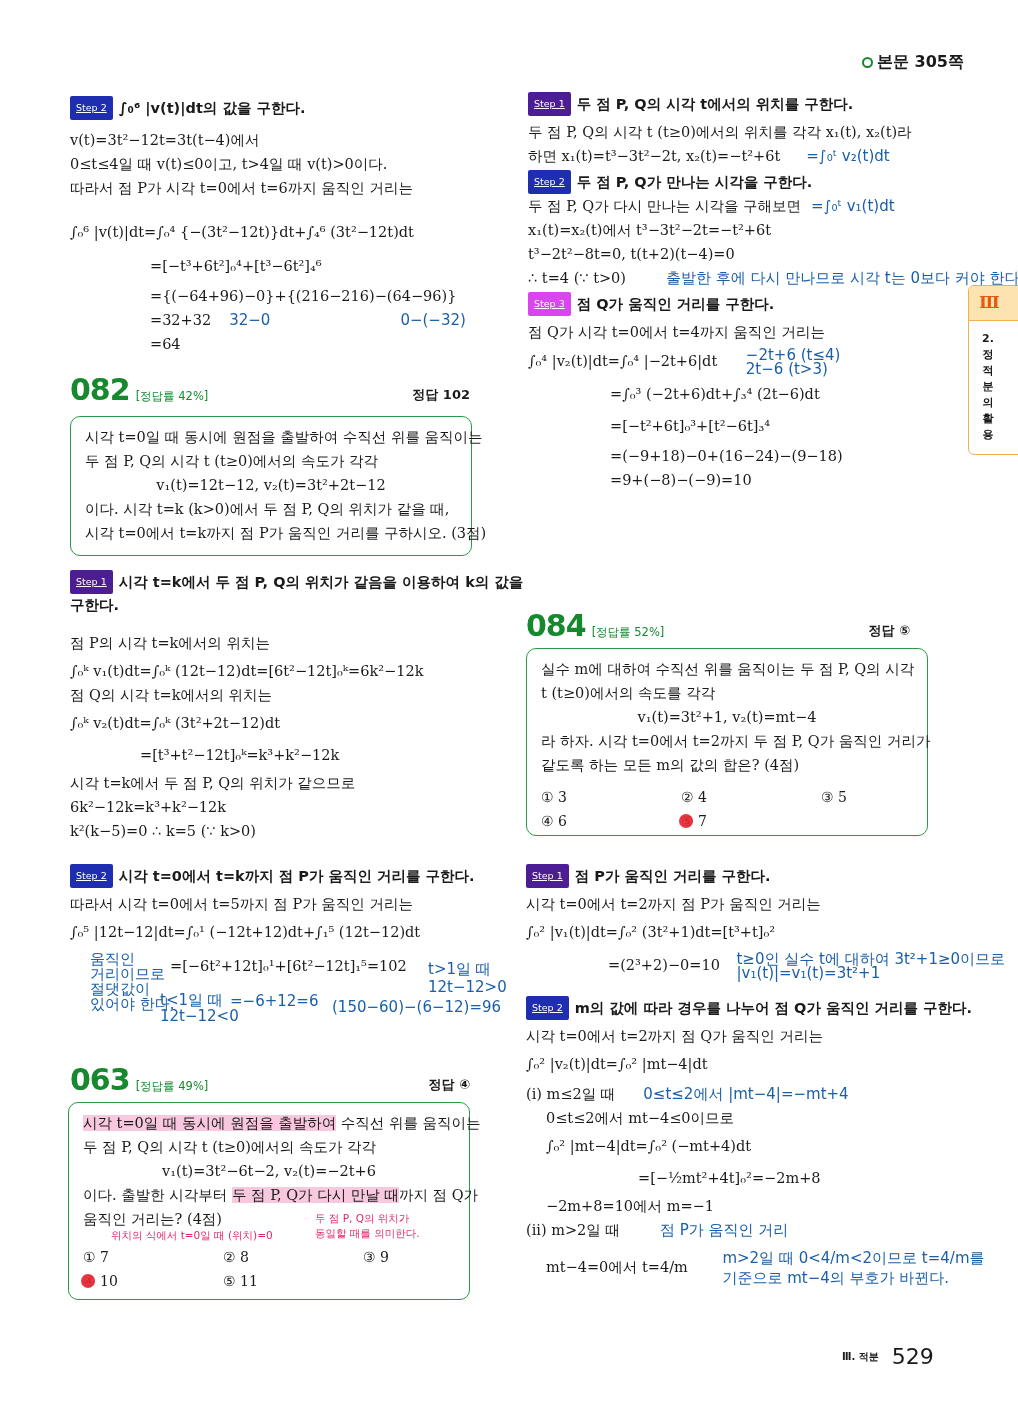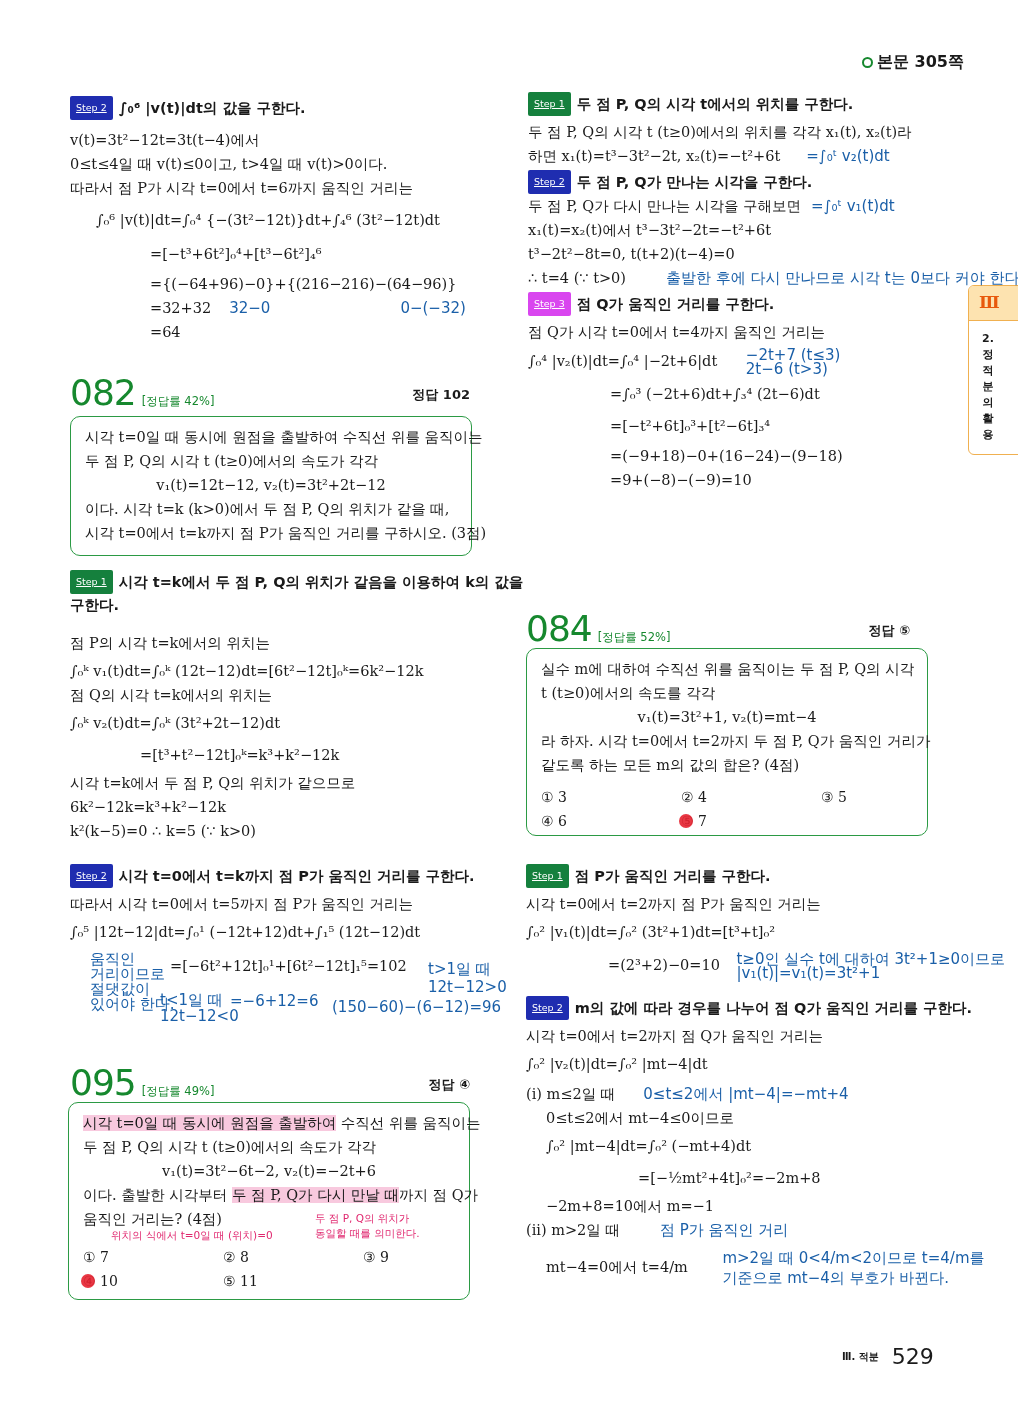--- a/index.html
+++ b/index.html
@@ -10,24 +10,24 @@
   .abs { position: absolute; }
   .sans { font-family: "DejaVu Sans", "Liberation Sans", sans-serif; }
   .serif { font-family: "Liberation Serif", "DejaVu Serif", serif; }
   .line { font-size: 14.5px; line-height: 24px; white-space: nowrap; }
   .step-line { font-size: 14.5px; line-height: 22px; white-space: nowrap; font-weight: bold; font-family: "DejaVu Sans", "Liberation Sans", sans-serif; }
   .badge {
     display: inline-block; font-family: "DejaVu Sans", "Liberation Sans", sans-serif;
     font-size: 9.5px; color: #fff; padding: 1px 6px; border-radius: 2px; margin-right: 6px;
     vertical-align: 2px; font-weight: normal; text-decoration: underline;
   }
-  .b1 { background: #15803d; }
+  .b1 { background: #4c1d95; }
   .b2 { background: #1f2db0; }
   .b3 { background: #d946ef; }
-  .qnum { font-family: "DejaVu Sans", "Liberation Sans", sans-serif; font-weight: normal; font-size: 36px; color: #16882e; letter-spacing: -1px; }
+  .qnum { font-family: "DejaVu Sans", "Liberation Sans", sans-serif; font-weight: bold; font-size: 30px; color: #16882e; letter-spacing: -1px; }
   .rate { font-family: "DejaVu Sans", "Liberation Sans", sans-serif; font-size: 11.5px; color: #16882e; margin-left: 6px; }
   .answer { font-family: "DejaVu Sans", "Liberation Sans", sans-serif; font-weight: bold; font-size: 13px; }
   .qbox {
     border: 1.6px solid #2b9a44; border-radius: 10px; padding: 8px 14px; box-sizing: border-box;
   }
   .qbox .line { line-height: 24px; }
   .center { text-align: center; }
   .note { color: #1a5fa8; font-size: 15px; white-space: nowrap; font-family: "DejaVu Sans", "Liberation Sans", sans-serif; }
   .note-pink { color: #e0266e; font-size: 10.5px; white-space: nowrap; font-family: "DejaVu Sans", "Liberation Sans", sans-serif; }
   .hl { background: #f8c9de; }
@@ -51,21 +51,21 @@
 <div class="side-tab">
   <div class="roman serif">Ⅲ</div>
   <div class="vert">2.정적분의활용</div>
 </div>
 
 <div class="abs" style="left:70px;top:96px;">
   <div class="step-line"><span class="badge b2">Step 2</span><span>∫₀⁶ |v(t)|dt의 값을 구한다.</span></div>
   <div class="line" style="margin-top:8px;">v(t)=3t²−12t=3t(t−4)에서</div>
   <div class="line">0≤t≤4일 때 v(t)≤0이고, t&gt;4일 때 v(t)&gt;0이다.</div>
   <div class="line">따라서 점 P가 시각 t=0에서 t=6까지 움직인 거리는</div>
-  <div class="line" style="margin-top:8px;text-align:center;">∫₀⁶ |v(t)|dt=∫₀⁴ {−(3t²−12t)}dt+∫₄⁶ (3t²−12t)dt</div>
+  <div class="line" style="margin-top:20px;">∫₀⁶ |v(t)|dt=∫₀⁴ {−(3t²−12t)}dt+∫₄⁶ (3t²−12t)dt</div>
   <div class="line" style="margin-left:80px;margin-top:10px;">=[−t³+6t²]₀⁴+[t³−6t²]₄⁶</div>
   <div class="line" style="margin-left:80px;margin-top:6px;">={(−64+96)−0}+{(216−216)−(64−96)}</div>
   <div class="line" style="margin-left:80px;"><span>=32+32</span><span class="note" style="margin-left:18px;">32−0</span><span class="note" style="margin-left:130px;">0−(−32)</span></div>
   <div class="line" style="margin-left:80px;">=64</div>
 </div>
 
 <div class="abs" style="left:70px;top:372px;width:400px;">
   <span class="qnum">082</span><span class="rate">[정답률 42%]</span>
   <span class="answer" style="position:absolute;right:0;top:14px;">정답 102</span>
 </div>
@@ -107,21 +107,21 @@
   </div>
   <div class="abs note" style="left:160px;top:128px;">=−6+12=6</div>
   <div class="abs note" style="left:262px;top:134px;">(150−60)−(6−12)=96</div>
   <div class="abs note" style="left:358px;top:96px;line-height:18px;">
     <div>t&gt;1일 때</div>
     <div>12t−12&gt;0</div>
   </div>
 </div>
 
 <div class="abs" style="left:70px;top:1062px;width:400px;">
-  <span class="qnum">095</span><span class="rate">[정답률 49%]</span>
+  <span class="qnum">063</span><span class="rate">[정답률 49%]</span>
   <span class="answer" style="position:absolute;right:0;top:14px;">정답 ④</span>
 </div>
 <div class="abs qbox" style="left:68px;top:1102px;width:402px;height:198px;">
   <div class="line"><span class="hl">시각 t=0일 때 동시에 원점을 출발하여</span><span> 수직선 위를 움직이는</span></div>
   <div class="line">두 점 P, Q의 시각 t (t≥0)에서의 속도가 각각</div>
   <div class="line center">v₁(t)=3t²−6t−2, v₂(t)=−2t+6</div>
   <div class="line"><span>이다. 출발한 시각부터 </span><span class="hl">두 점 P, Q가 다시 만날 때</span><span>까지 점 Q가</span></div>
   <div class="line">움직인 거리는? (4점)</div>
   <div class="note-pink" style="margin-left:28px;margin-top:-2px;">위치의 식에서 t=0일 때 (위치)=0</div>
   <div class="abs note-pink" style="left:246px;top:108px;line-height:15px;">
@@ -142,21 +142,21 @@
   <div class="line" style="margin-top:4px;">두 점 P, Q의 시각 t (t≥0)에서의 위치를 각각 x₁(t), x₂(t)라</div>
   <div class="line"><span>하면 x₁(t)=t³−3t²−2t, x₂(t)=−t²+6t</span><span class="note" style="margin-left:26px;">=∫₀ᵗ v₂(t)dt</span></div>
   <div class="step-line" style="margin-top:2px;"><span class="badge b2">Step 2</span><span>두 점 P, Q가 만나는 시각을 구한다.</span></div>
   <div class="line"><span>두 점 P, Q가 다시 만나는 시각을 구해보면</span><span class="note" style="margin-left:10px;">=∫₀ᵗ v₁(t)dt</span></div>
   <div class="line">x₁(t)=x₂(t)에서 t³−3t²−2t=−t²+6t</div>
   <div class="line">t³−2t²−8t=0, t(t+2)(t−4)=0</div>
   <div class="line"><span>∴ t=4 (∵ t&gt;0)</span><span class="note" style="margin-left:40px;">출발한 후에 다시 만나므로 시각 t는 0보다 커야 한다.</span></div>
   <div class="step-line" style="margin-top:2px;"><span class="badge b3">Step 3</span><span>점 Q가 움직인 거리를 구한다.</span></div>
   <div class="line" style="margin-top:4px;">점 Q가 시각 t=0에서 t=4까지 움직인 거리는</div>
   <div class="line" style="margin-top:4px;"><span>∫₀⁴ |v₂(t)|dt=∫₀⁴ |−2t+6|dt</span>
-    <span class="note" style="display:inline-block;vertical-align:middle;margin-left:24px;line-height:14px;"><span style="display:block;">−2t+7 (t≤3)</span><span style="display:block;">2t−6  (t&gt;3)</span></span></div>
+    <span class="note" style="display:inline-block;vertical-align:middle;margin-left:24px;line-height:14px;"><span style="display:block;">−2t+6 (t≤4)</span><span style="display:block;">2t−6  (t&gt;3)</span></span></div>
   <div class="line" style="margin-left:82px;margin-top:6px;">=∫₀³ (−2t+6)dt+∫₃⁴ (2t−6)dt</div>
   <div class="line" style="margin-left:82px;margin-top:8px;">=[−t²+6t]₀³+[t²−6t]₃⁴</div>
   <div class="line" style="margin-left:82px;margin-top:6px;">=(−9+18)−0+(16−24)−(9−18)</div>
   <div class="line" style="margin-left:82px;">=9+(−8)−(−9)=10</div>
 </div>
 
 <div class="abs" style="left:526px;top:608px;width:400px;">
   <span class="qnum">084</span><span class="rate">[정답률 52%]</span>
   <span class="answer" style="position:absolute;right:16px;top:14px;">정답 ⑤</span>
 </div>

